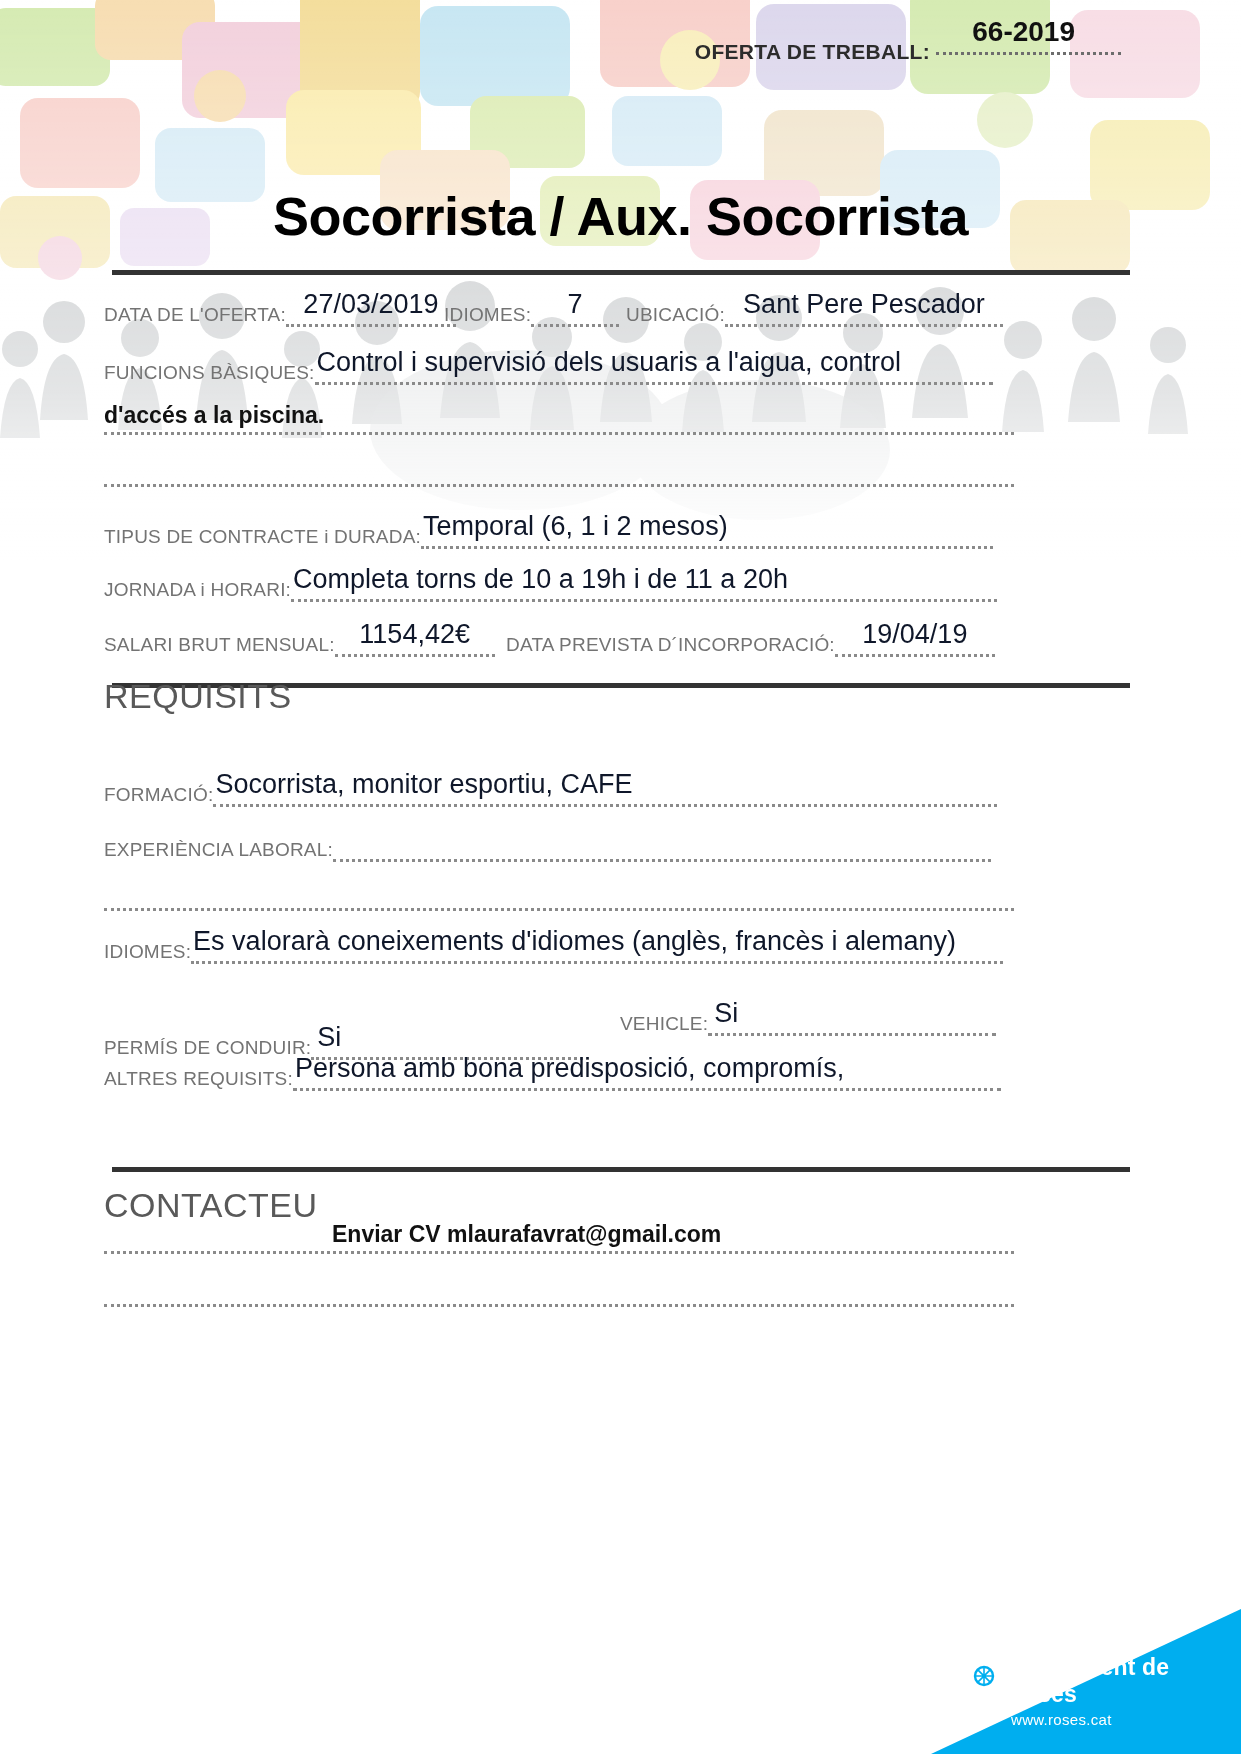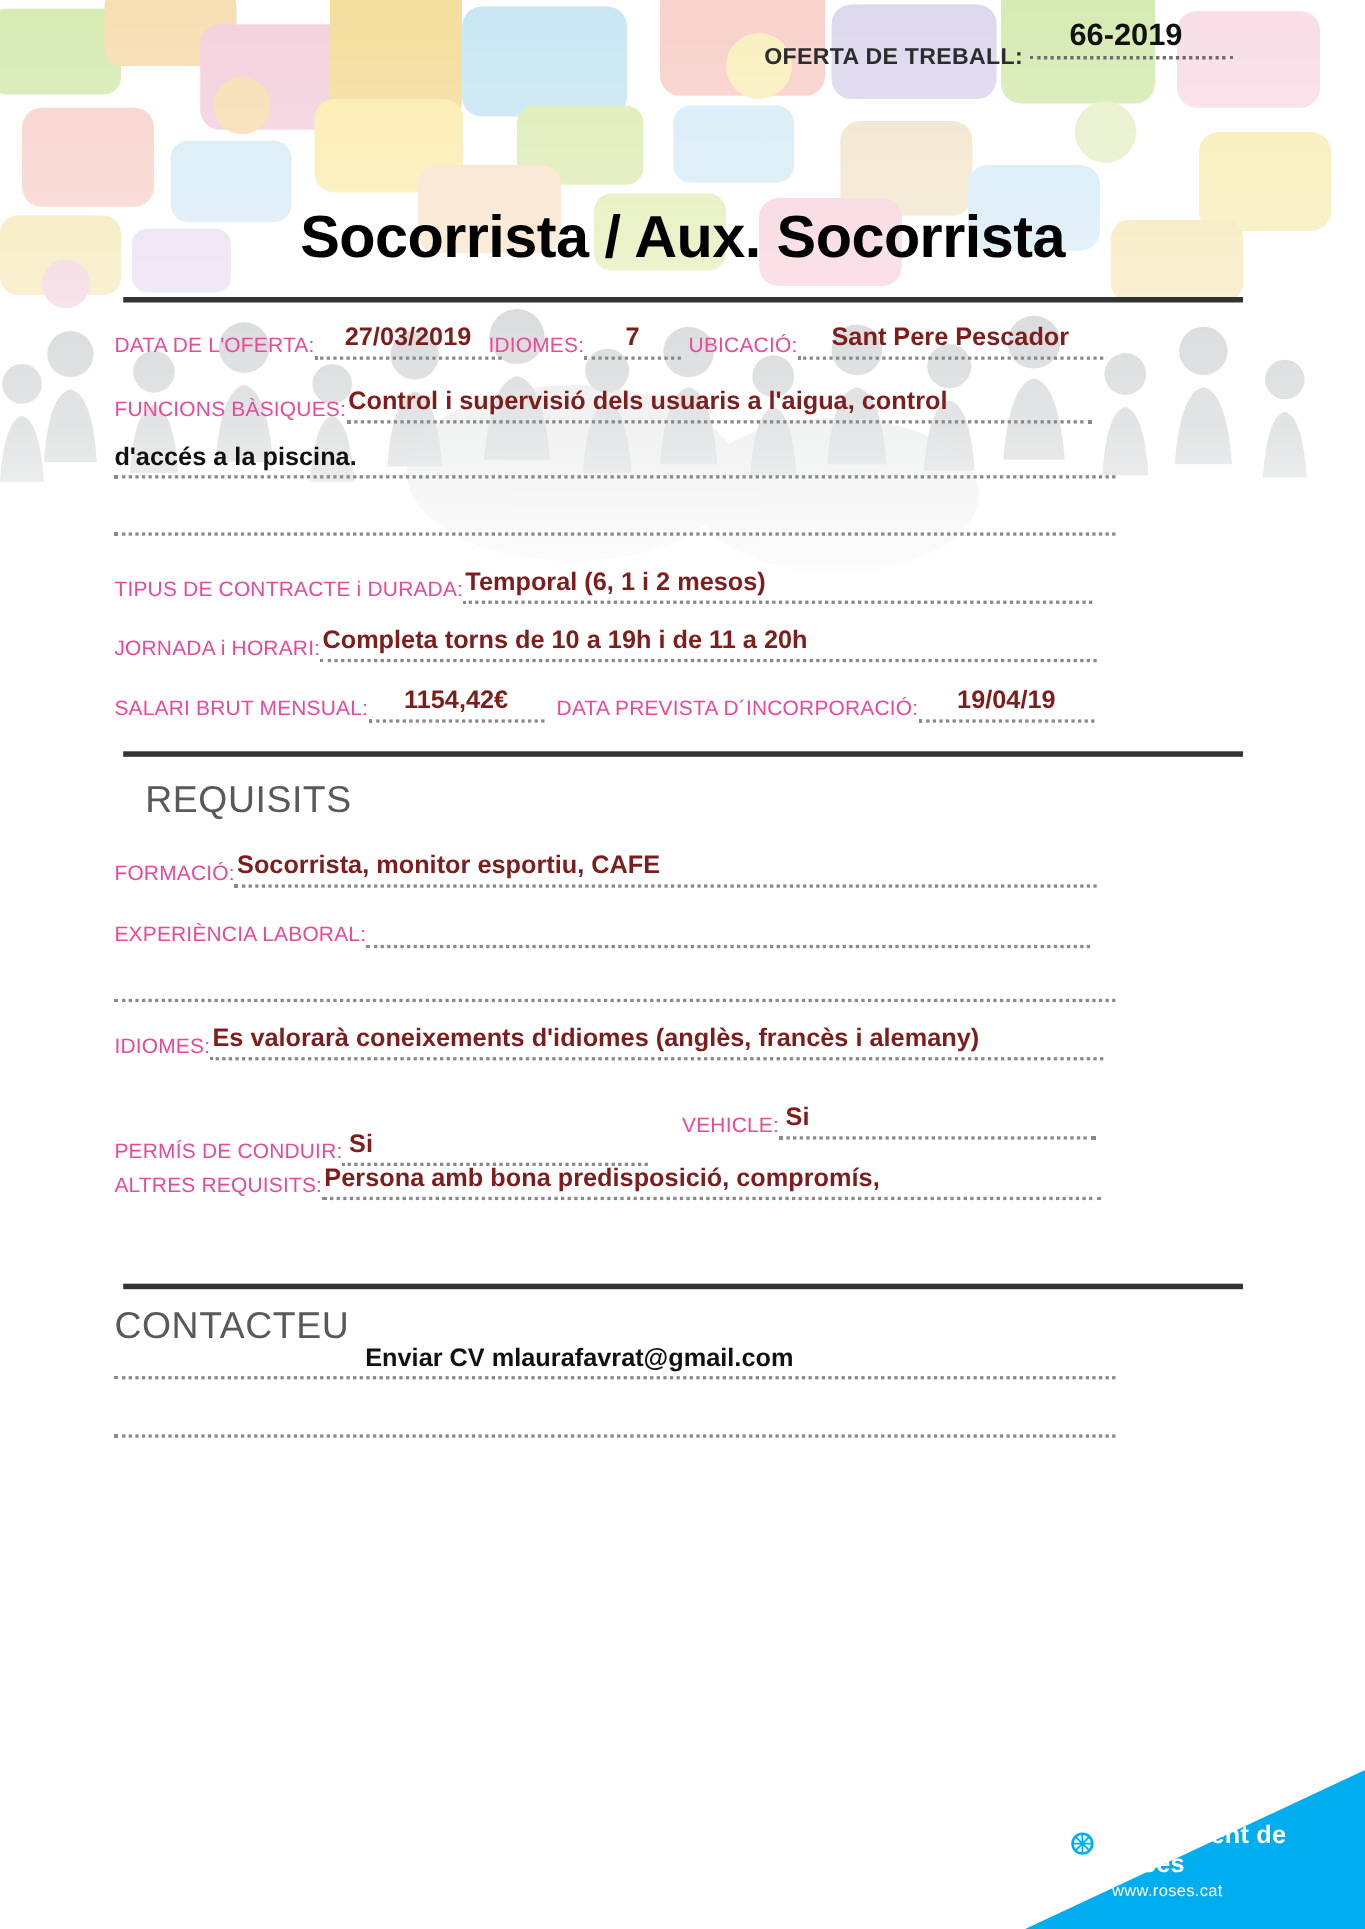--- a/index.html
+++ b/index.html
@@ -87,38 +87,38 @@
   
   .field {
     position: absolute;
     font-size: 0;
     white-space: nowrap;
   }
   .flabel {
     display: inline-block;
     font-size: 19px;
     letter-spacing: 0.2px;
-    color: #ec4899;
+    color: #737373;
     vertical-align: bottom;
     padding-bottom: 1px;
   }
   .fline {
     display: inline-block;
     position: relative;
     border-bottom: 3px dotted #8a8a8a;
     height: 24px;
     vertical-align: bottom;
   }
   .fval {
     position: absolute;
     left: 6px;
     bottom: 4px;
-    font-size: 23px;
-    font-weight: bold;
-    color: #7f1d1d;
+    font-size: 27px;
+    font-weight: normal;
+    color: #0f172a;
     white-space: nowrap;
   }
   .fval.center {
     left: 0;
     width: 100%;
     text-align: center;
   }
   .fval.wide {
     left: 2px;
   }
@@ -356,21 +356,21 @@
   </div>
   <div class="field" style="left:506px; top:630px;">
     <span class="flabel">DATA PREVISTA D´INCORPORACIÓ:</span>
     <span class="fline" style="width:160px;">
       <span class="fval center">19/04/19</span>
     </span>
   </div>
 
   <div class="rule" style="top:683px;"></div>
 
-  <div class="section-title" style="left:104px; top:708px;margin-left:28px;">REQUISITS</div>
+  <div class="section-title" style="left:104px; top:677px;">REQUISITS</div>
 
   <div class="field" style="left:104px; top:780px;">
     <span class="flabel">FORMACIÓ:</span>
     <span class="fline" style="width:784px;">
       <span class="fval wide">Socorrista, monitor esportiu, CAFE</span>
     </span>
   </div>
 
   <div class="field" style="left:104px; top:835px;">
     <span class="flabel">EXPERIÈNCIA LABORAL:</span>

